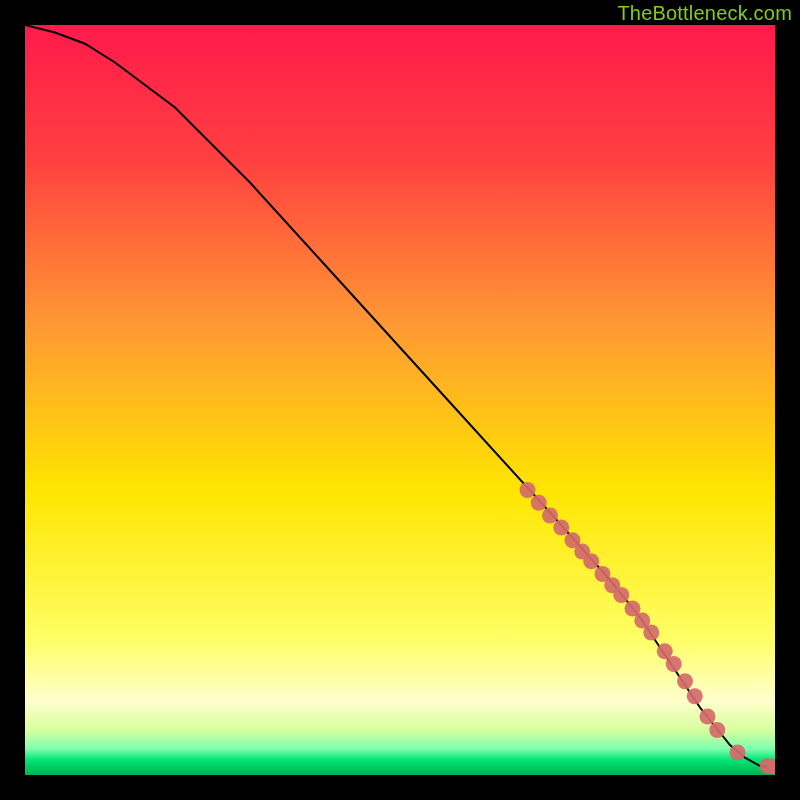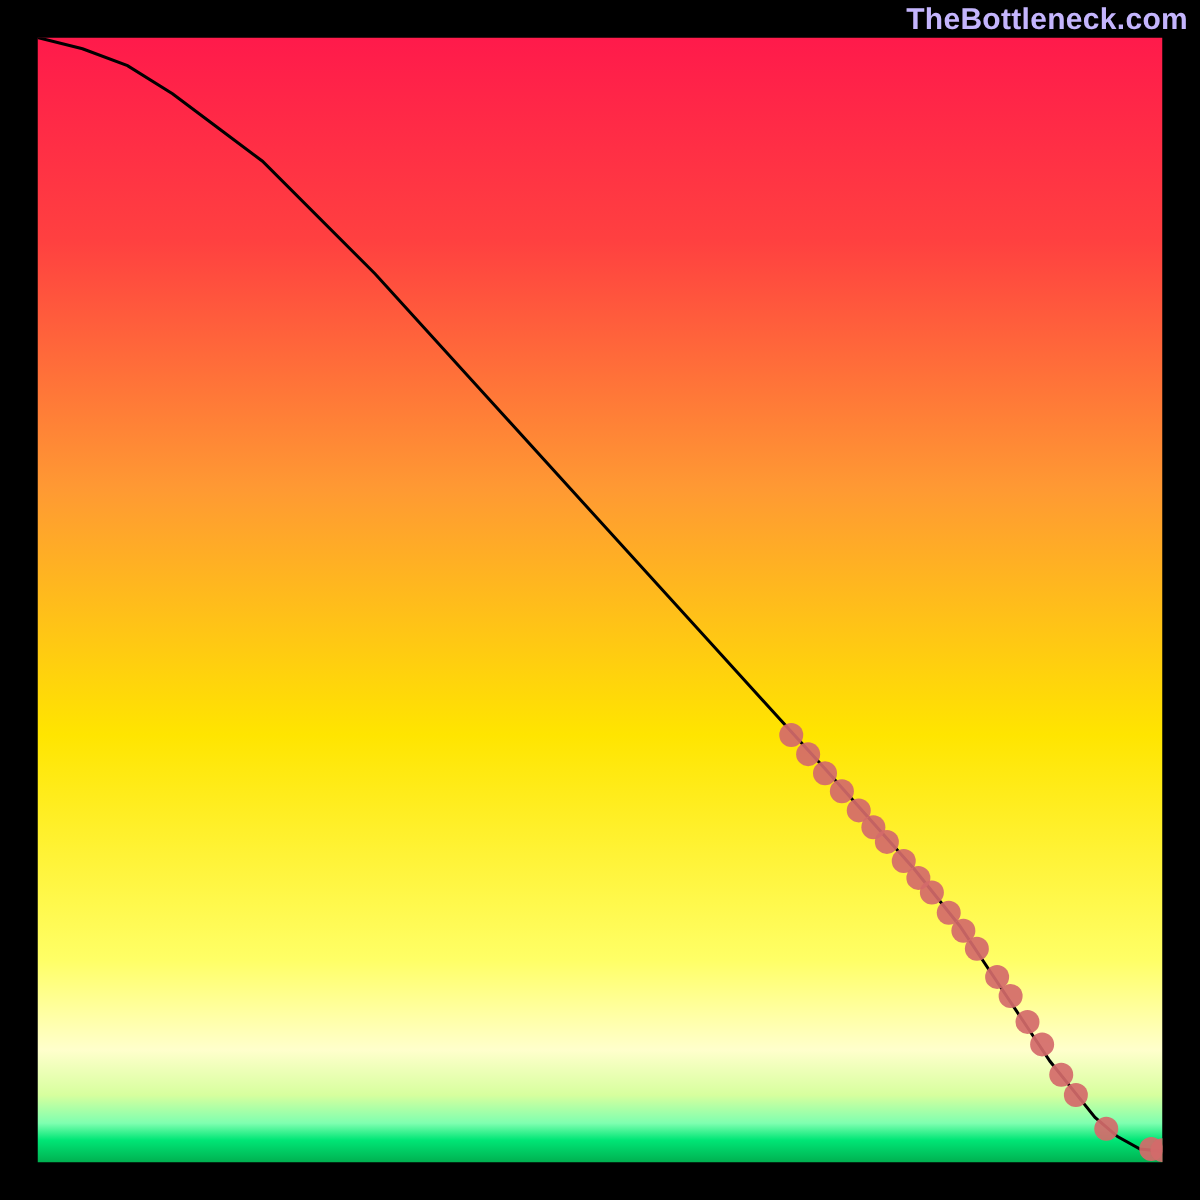--- a/index.html
+++ b/index.html
@@ -14,23 +14,23 @@
   .frame {
     position: relative;
     width: 800px;
     height: 800px;
     background: #000;
   }
   .watermark {
     position: absolute;
     top: 2px;
     right: 8px;
-    color: #c4b5fd;
+    color: #84cc16;
     font-size: 20px;
-    font-weight: 700;
+    font-weight: 400;
     letter-spacing: 0.2px;
     text-align: center;
   }
   .plot {
     position: absolute;
     left: 25px;
     top: 25px;
     width: 750px;
     height: 750px;
   }

